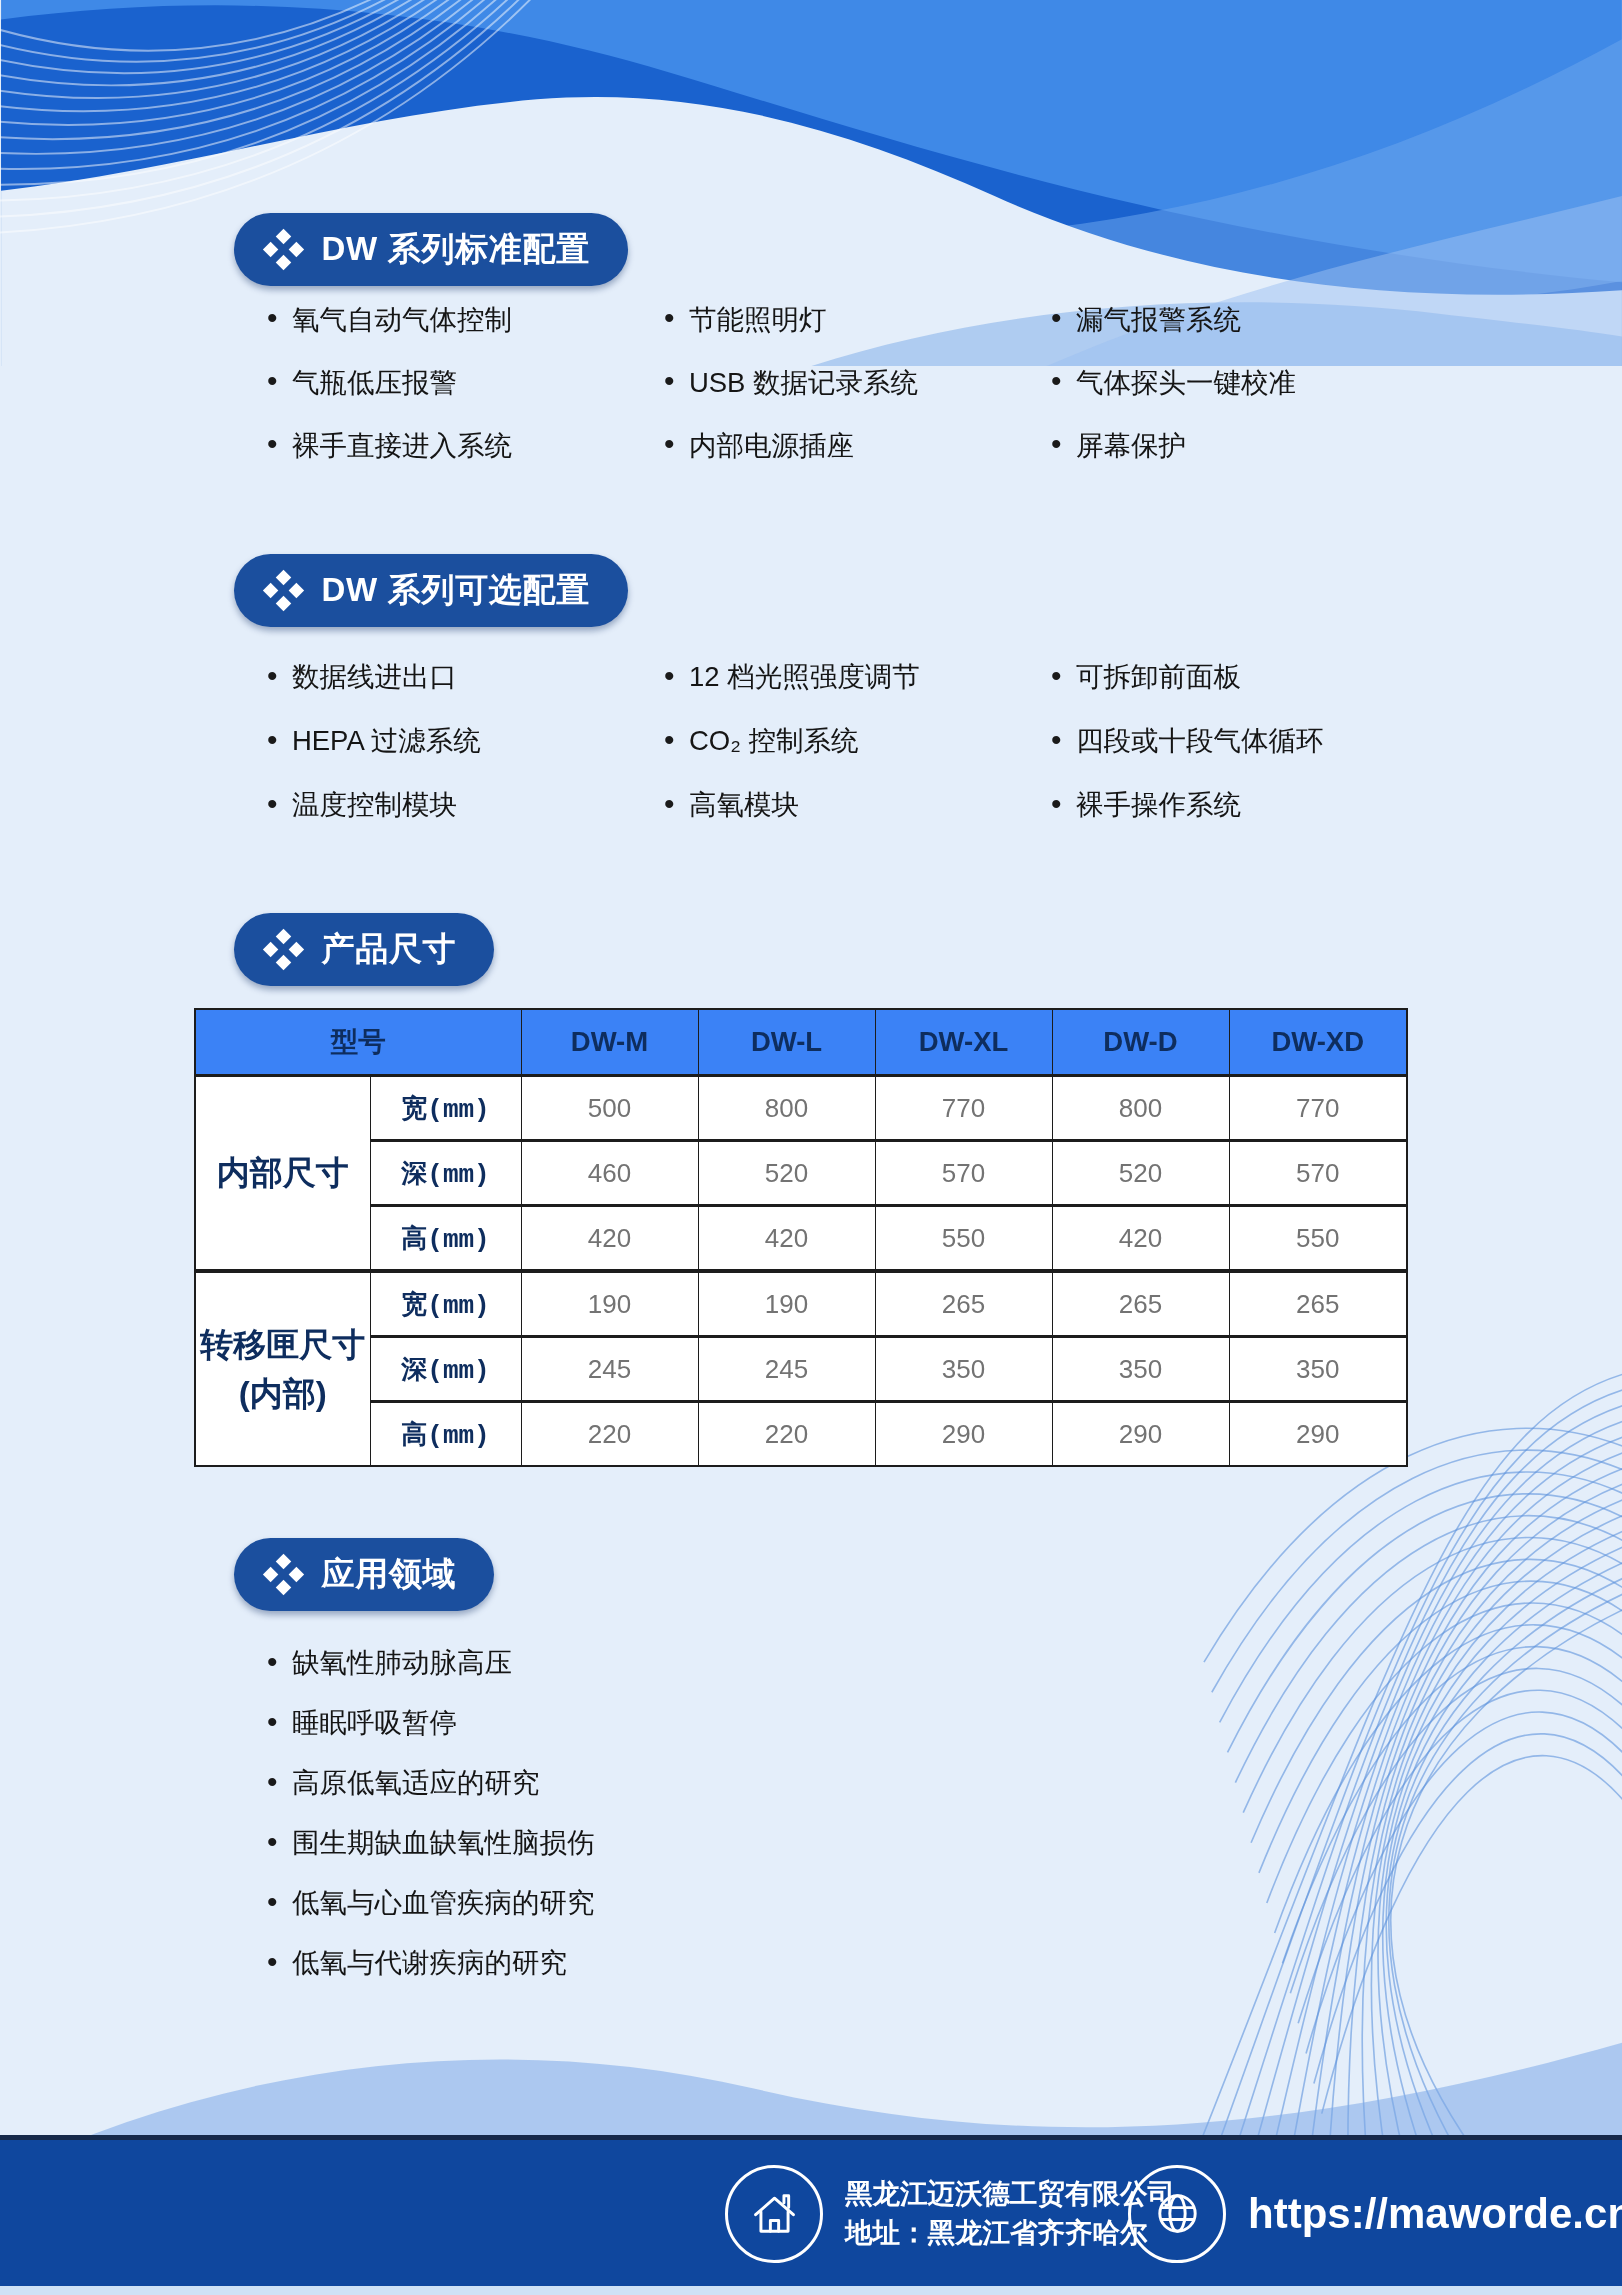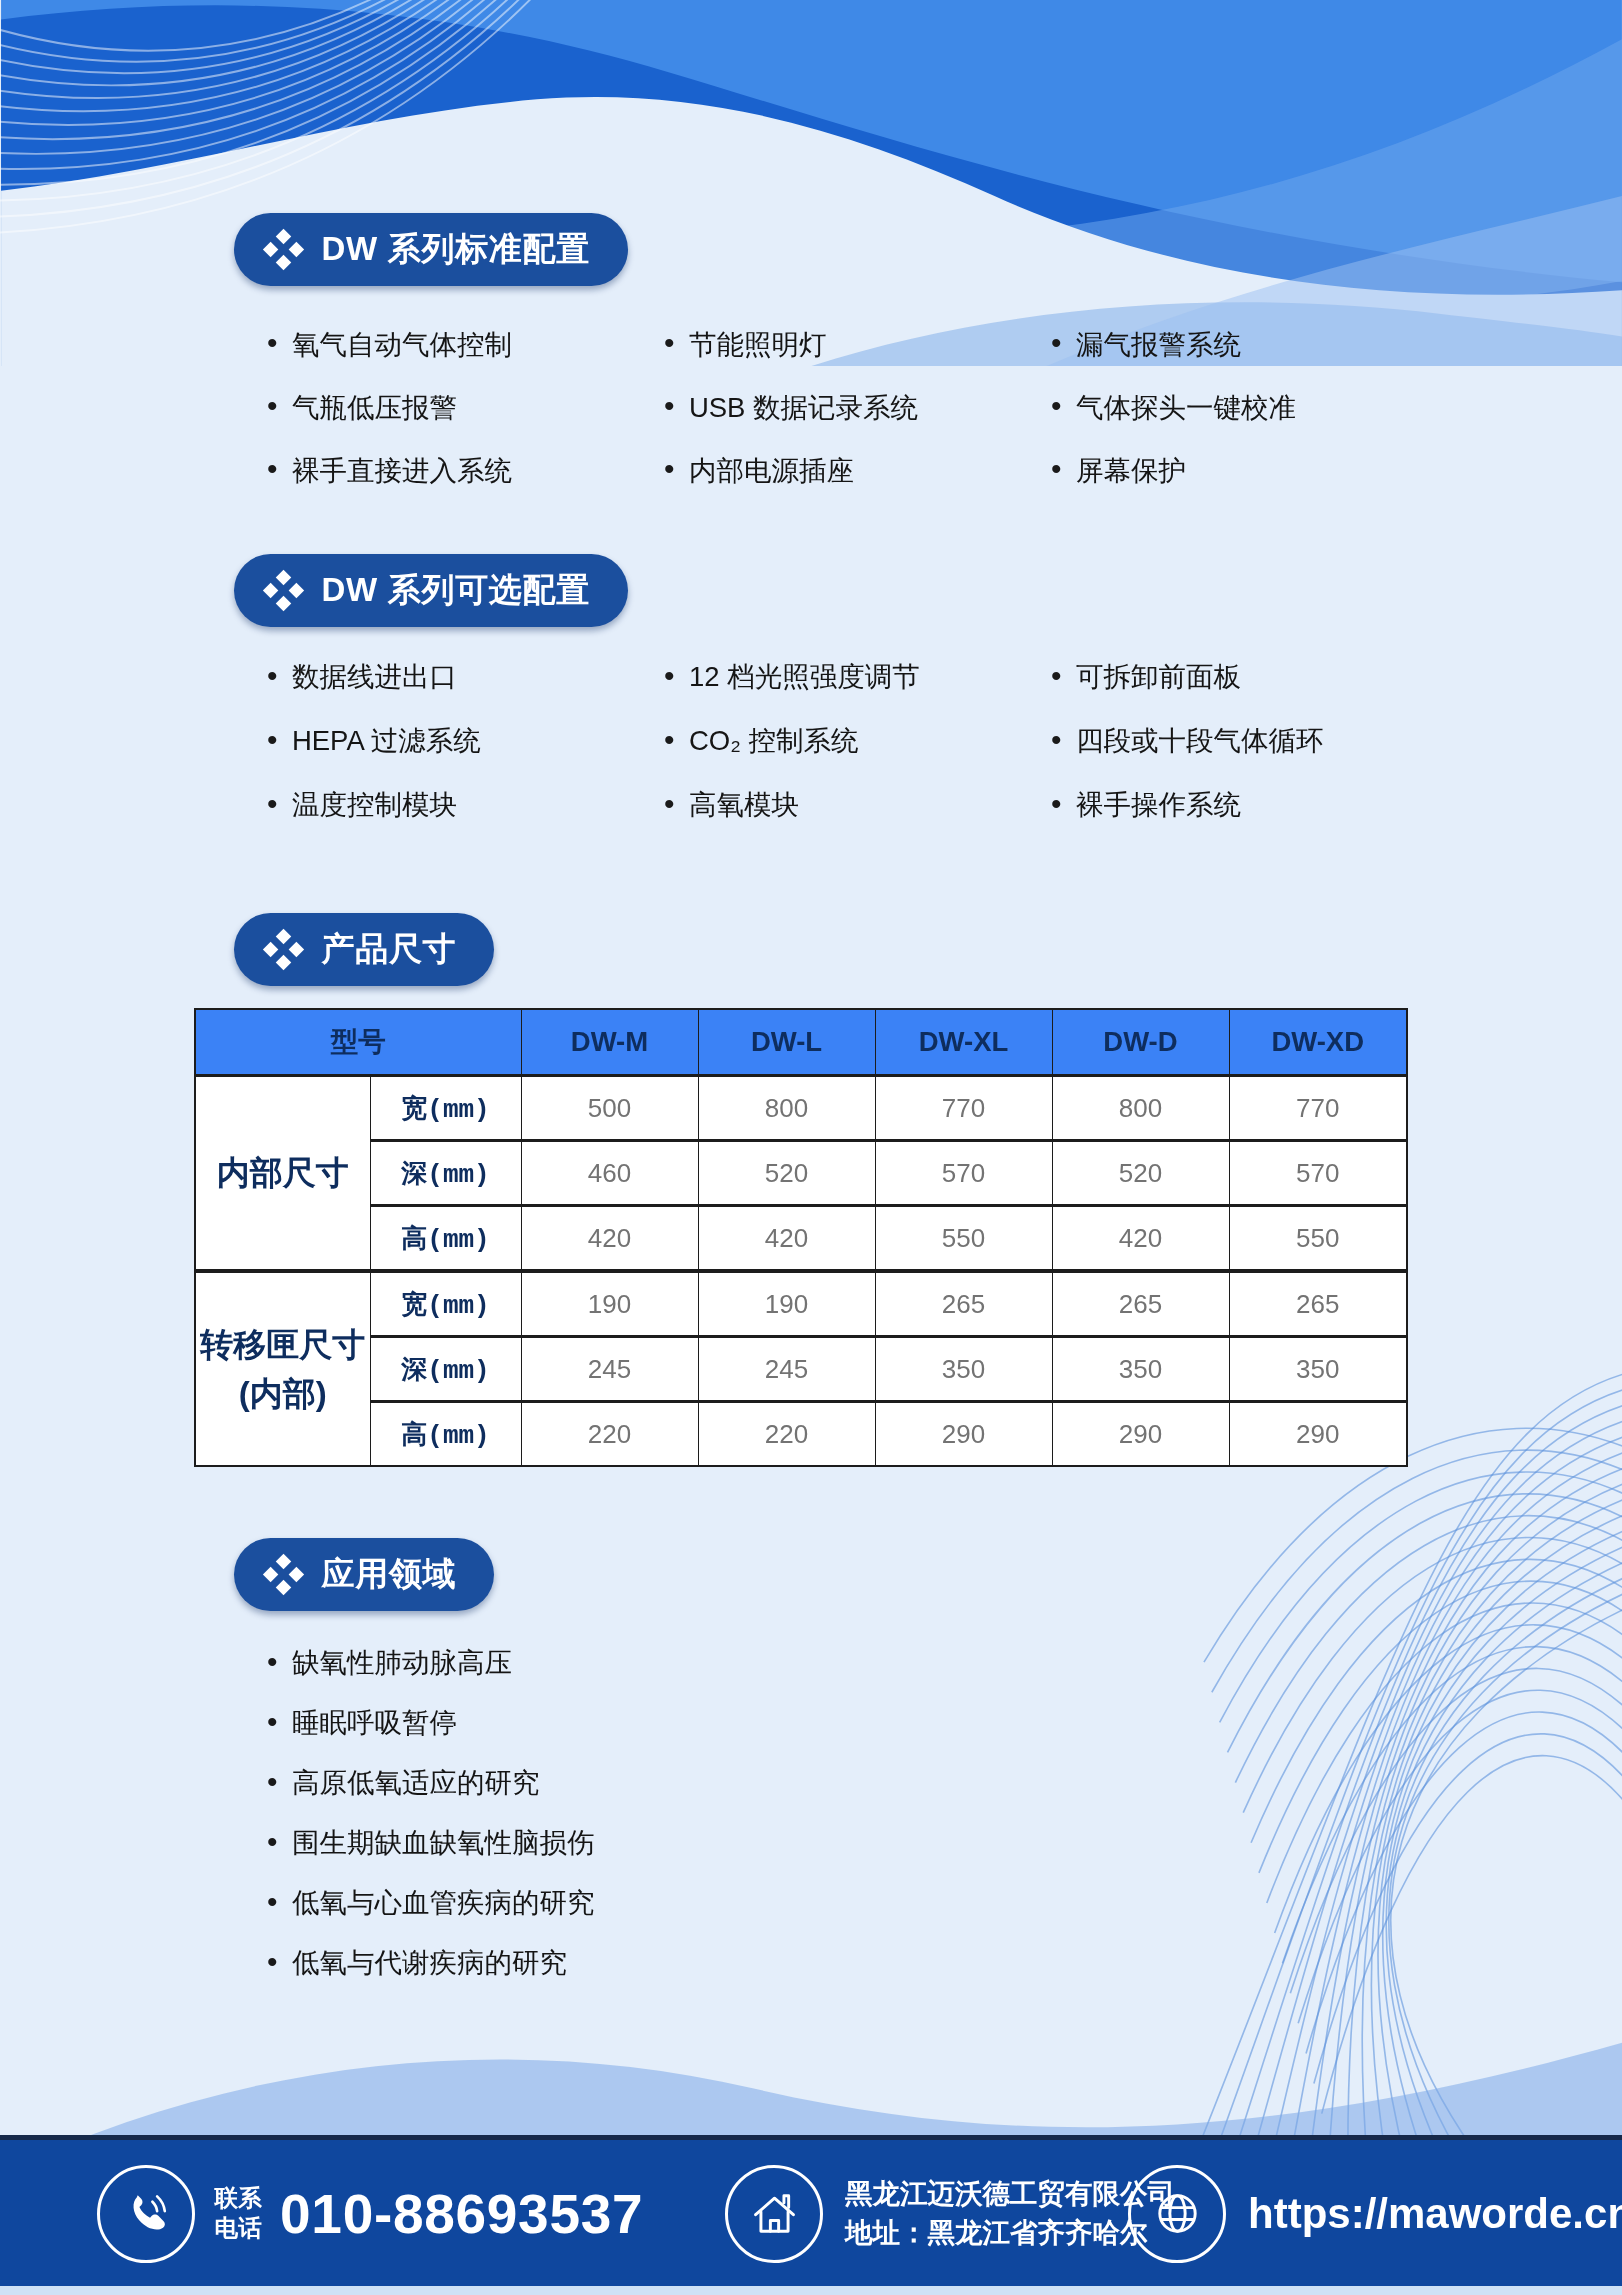--- a/index.html
+++ b/index.html
@@ -20,21 +20,21 @@
         box-shadow:0 3.9px 6.5px rgba(9,38,92,.35);white-space:nowrap;}
   .pill svg{flex:0 0 auto;}
   #pill-standard{left:234px;top:213px;}
   #pill-optional{left:234px;top:554px;}
   #pill-dimensions{left:234px;top:913px;}
   #pill-applications{left:234px;top:1538px;}
 
   
   .feature-grid{position:absolute;z-index:2;display:grid;width:1178px;
         grid-template-columns:397px 387px auto;align-items:center;}
-  #list-standard{left:267px;top:313px;grid-auto-rows:63px;}
+  #list-standard{left:267px;top:288px;grid-auto-rows:63px;}
   #list-optional{left:267px;top:645px;grid-auto-rows:64px;}
   .app-list{position:absolute;z-index:2;left:267px;top:1633px;display:grid;grid-auto-rows:60px;align-items:center;}
   .li{display:flex;align-items:center;font-size:27.5px;color:#151515;white-space:nowrap;}
   .li::before{content:"\2022";font-size:30px;margin-right:14.4px;color:#1a1a1a;position:relative;top:-1.3px;}
 
   
   .dim-table-wrap{position:absolute;z-index:2;left:194px;top:1008px;}
   table.dims{border-collapse:collapse;background:#fff;border:2.6px solid #1c1c1c;table-layout:fixed;}
   table.dims th,table.dims td{border:1.3px solid #1c1c1c;text-align:center;vertical-align:middle;padding:0;}
   table.dims th{background:#3b82f6;color:#0e2d5e;font-size:27.5px;font-weight:bold;height:64px;}
@@ -283,34 +283,20 @@
   <div class="app-list">
     <div class="li">缺氧性肺动脉高压</div>
     <div class="li">睡眠呼吸暂停</div>
     <div class="li">高原低氧适应的研究</div>
     <div class="li">围生期缺血缺氧性脑损伤</div>
     <div class="li">低氧与心血管疾病的研究</div>
     <div class="li">低氧与代谢疾病的研究</div>
   </div>
 
   <div class="footer">
-    <div class="fgroup" id="fg-phone">
-      <div class="fcircle">
-        <svg width="59" height="59" viewBox="0 0 100 100">
-          <path fill="#fff" d="M34,22 c-9,9 -8,26 4,40 c12,14 30,19 40,12 c4,-3 4,-8 1,-11 l-9,-9 c-3,-3 -8,-3 -11,0 l-3,3 c-7,-3 -15,-11 -18,-18 l3,-3 c3,-3 3,-8 0,-11 l-5,-5 c-1,-1 -1.5,-0.5 -2,2 z"></path>
-          <path fill="none" stroke="#fff" stroke-width="4.5" stroke-linecap="round" d="M60,30 q7,7 8,16"></path>
-          <path fill="none" stroke="#fff" stroke-width="4.5" stroke-linecap="round" d="M68,21 q11,10 13,25"></path>
-        </svg>
-      </div>
-      <div class="phone-label">
-        <div>联系</div>
-        <div>电话</div>
-      </div>
-      <div class="phone-number">010-88693537</div>
-    </div>
 
     <div class="fgroup" id="fg-address">
       <div class="fcircle">
         <svg width="59" height="59" viewBox="0 0 100 100" fill="none" stroke="#fff" stroke-width="5" stroke-linecap="round" stroke-linejoin="round">
           <path d="M18,52 L50,24 L82,52"></path>
           <path d="M66,32 V20 H74 V40"></path>
           <path d="M27,47 V80 H73 V47"></path>
           <path d="M43,80 V62 H57 V80"></path>
         </svg>
       </div>

